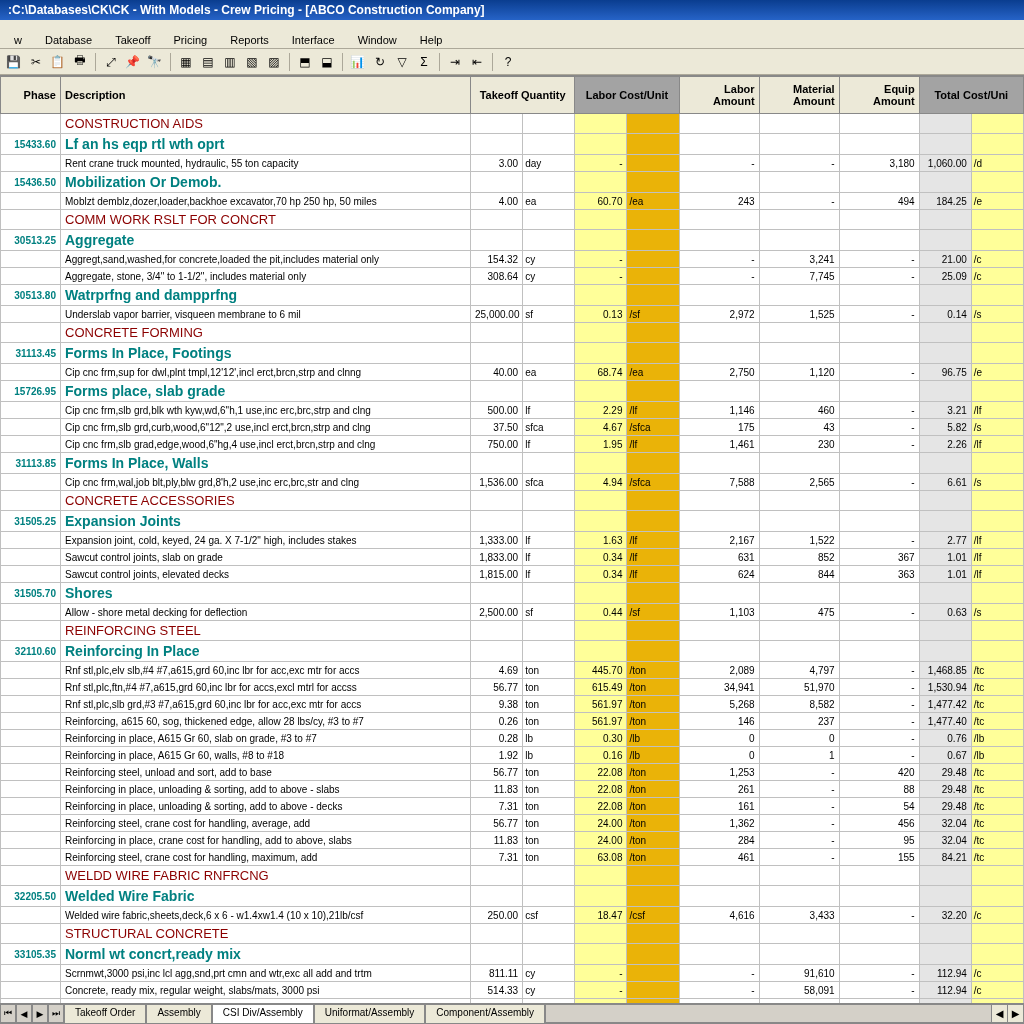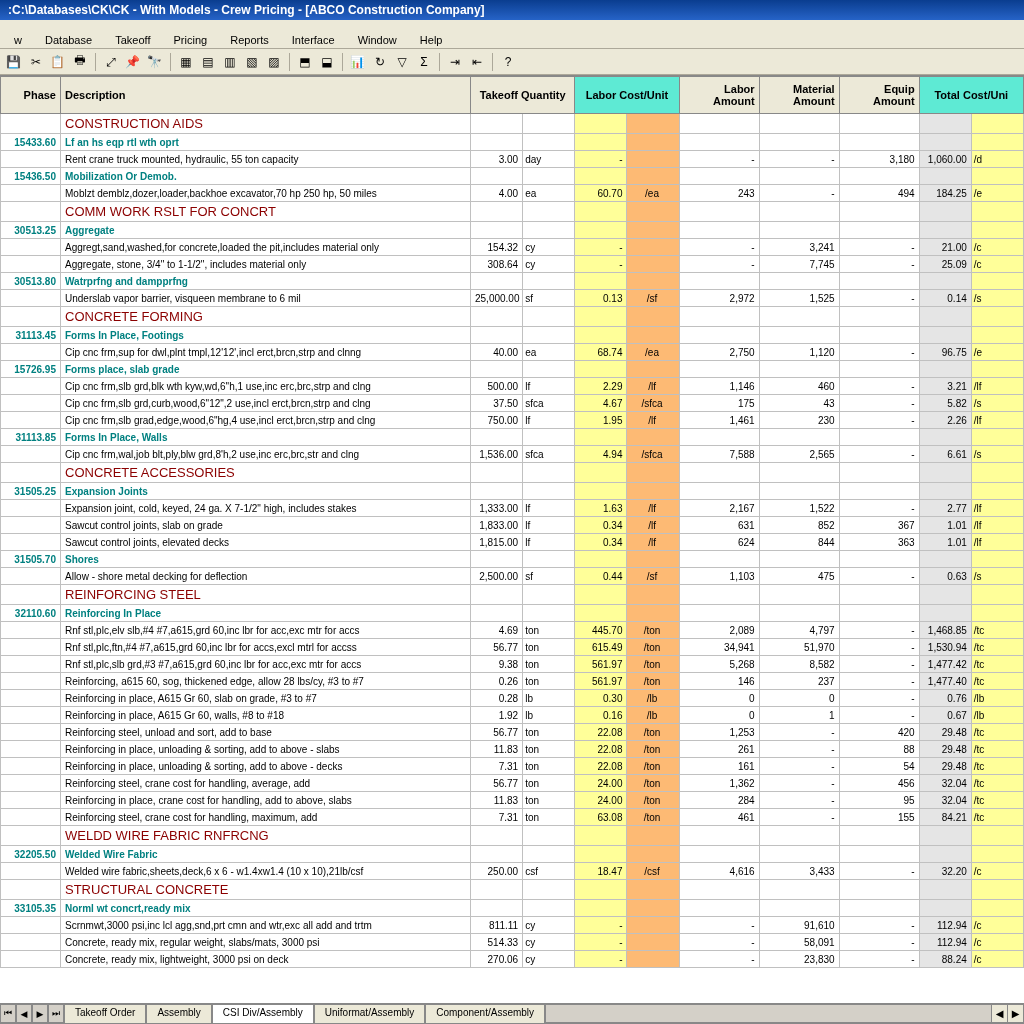--- a/index.html
+++ b/index.html
@@ -12,29 +12,29 @@
 .toolbar-sep { width: 1px; height: 18px; background: #aca899; margin: 0 3px; }
 .grid-container { height: 928px; overflow: auto; border-top: 1px solid #888; }
 table { border-collapse: collapse; width: 100%; table-layout: fixed; }
 th { background: #ece9d8; border: 1px solid #888; padding: 6px 4px; font-size: 11px; font-weight: bold; text-align: center; height: 32px; position: sticky; top: 0; z-index: 10; }
 td { border: 1px solid #c0c0c0; padding: 2px 4px; font-size: 10px; height: 17px; white-space: nowrap; overflow: hidden; text-overflow: clip; }
 .col-phase { width: 60px; text-align: right; }
 .col-desc { width: 410px; text-align: left; }
 .col-qty { width: 70px; text-align: right; }
 .col-unit { width: 30px; text-align: left; padding-left: 2px; }
 .col-labor-cost { width: 70px; text-align: right; background: #ffff99; }
-.col-labor-unit { width: 30px; text-align: center; background: #fdba74; padding-left: 2px; margin-left: 32px; }
+.col-labor-unit { width: 30px; text-align: left; background: #eab308; padding-left: 2px; margin-left: 32px; }
 .col-labor-amt { width: 80px; text-align: right; }
 .col-mat-amt { width: 80px; text-align: right; }
 .col-equip-amt { width: 80px; text-align: right; }
 .col-total { width: 75px; text-align: right; background: #e5e5e5; }
 .col-total-unit { width: 40px; text-align: left; background: #ffff99; padding-left: 2px; }
-th.yellow-bg { background: #5eead4; }
+th.yellow-bg { background: #a3a3a3; }
 .section-header td.col-desc { font-weight: normal; color: #8b0000; font-size: 13px; }
-.subsection td.col-desc { font-weight: bold; color: #008080; font-size: 10px; }
+.subsection td.col-desc { font-weight: bold; color: #008080; font-size: 14px; }
 .phase-link { color: #008080; font-weight: bold; }
 .tabbar { background: #ece9d8; border-top: 1px solid #888; height: 20px; display: flex; align-items: stretch; font-size: 10px; }
 .tab-nav { display: flex; }
 .tab-nav-btn { width: 16px; border: 1px solid #888; background: #d4d0c8; display: flex; align-items: center; justify-content: center; cursor: pointer; font-size: 9px; }
 .tab { padding: 2px 10px; border: 1px solid #888; border-bottom: none; background: #fff; cursor: pointer; }
 .tab.active { background: #fff; font-weight: normal; }
 .tab.inactive { background: #ece9d8; }
 .scroll-area { flex: 1; background: #d4d0c8; border: 1px solid #888; display: flex; justify-content: flex-end; }
 .scroll-btn { width: 16px; background: #ece9d8; border-left: 1px solid #888; display: flex; align-items: center; justify-content: center; }
 .statusbar { background: #ece9d8; border-top: 1px solid #888; height: 20px; display: flex; font-size: 10px; }

